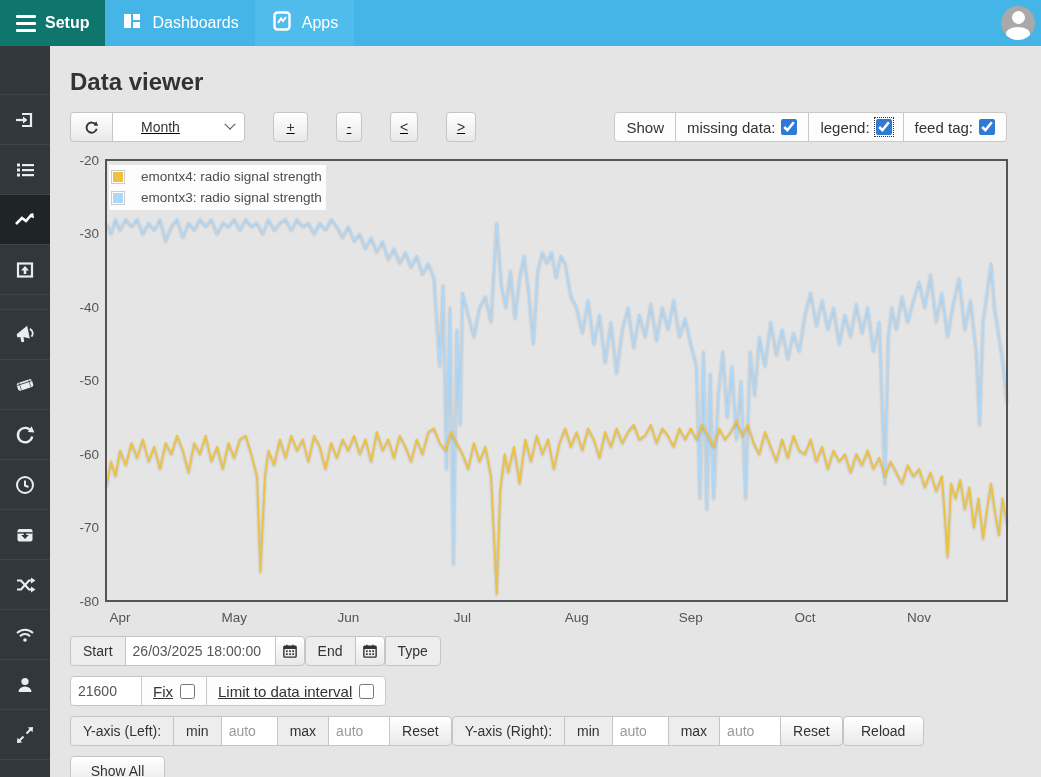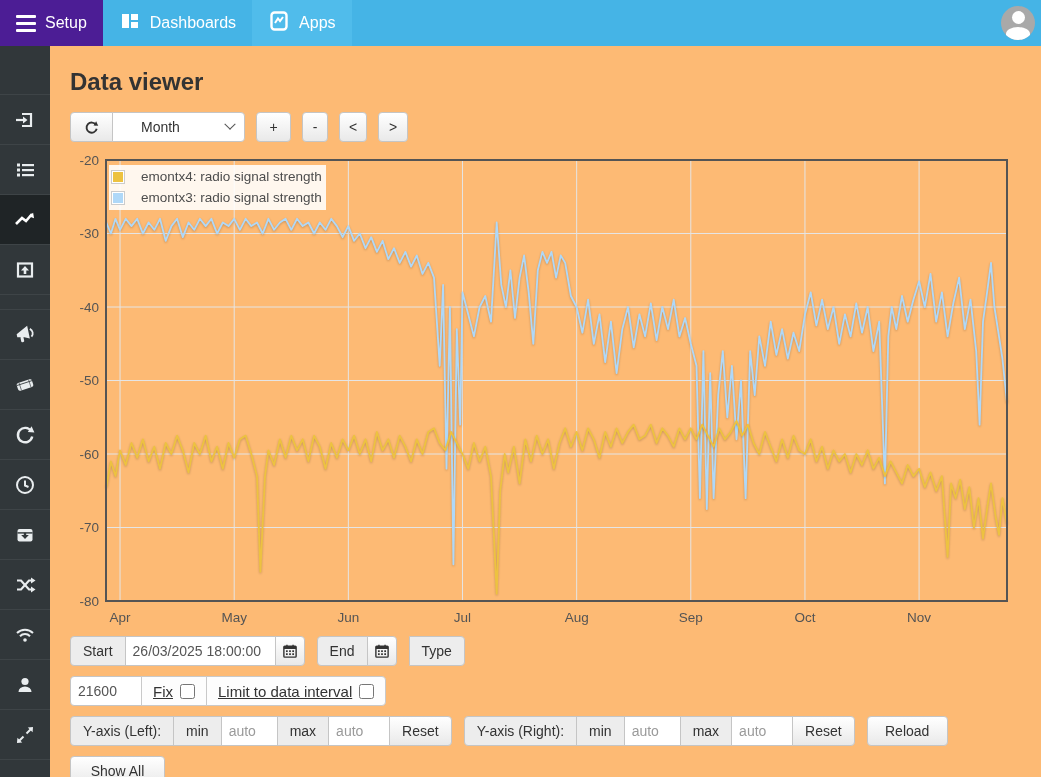--- a/index.html
+++ b/index.html
@@ -4,21 +4,21 @@
 <style>
   * { box-sizing: border-box; margin: 0; padding: 0; }
   html,body { width:1041px; height:777px; overflow:hidden; background:#fff;
     font-family:"Liberation Sans", sans-serif; }
 
   
   .navbar { position:fixed; top:0; left:0; width:1041px; height:46px;
     background:#45b4e6; display:flex; align-items:stretch; z-index:30; }
   .nav-tab { display:flex; align-items:center; gap:9px; padding:0 16px;
     color:#fff; font-size:16px; cursor:pointer; }
-  .nav-tab.active { background:#4c1d95; }
+  .nav-tab.active { background:#0f766e;font-weight:bold; }
   .nav-tab.lighter { background:#50bceb; }
   .nav-spacer { flex:1; }
   .avatar { width:34px; height:34px; border-radius:50%; background:#a9a9a9;
     align-self:center; margin-right:6px; position:relative; overflow:hidden; }
   .avatar .head { position:absolute; width:13px; height:13px; border-radius:50%;
     background:#fff; left:10.5px; top:5px; }
   .avatar .body { position:absolute; width:24px; height:14px; border-radius:50% 50% 0 0;
     background:#fff; left:5px; top:21px; }
   .hamburger { display:flex; flex-direction:column; gap:4px; }
   .hamburger span { width:20px; height:3px; background:#fff; border-radius:1px; }
@@ -28,21 +28,21 @@
     background:#31373a; z-index:20; }
   .side-item { height:50px; border-bottom:1px solid #3e4447; display:flex;
     align-items:center; justify-content:center; cursor:pointer; }
   .side-item.blank { height:49px; cursor:default; }
   .side-item.spacer { height:15px; cursor:default; }
   .side-item.active { background:#1f2426; }
   .side-item svg { display:block; }
 
   
   .content { position:absolute; top:46px; left:50px; width:991px; height:731px;
-    background:#fdba74; padding:20px 0 0 20px; }
+    background:#e5e5e5; padding:20px 0 0 20px; }
   h1.page-title { font-size:24px; font-weight:bold; color:#333; margin:2px 0 16px 0; }
 
   
   .btn { display:inline-flex; align-items:center; justify-content:center;
     height:30px; padding:0 12px; font-size:14px; color:#333;
     background-image:linear-gradient(#ffffff,#e9e9e9); border:1px solid #c5c5c5;
     border-radius:4px; cursor:pointer; }
   .group { display:inline-flex; align-items:stretch; }
   .group > * { border-radius:0; margin-left:-1px; }
   .group > *:first-child { border-radius:4px 0 0 4px; margin-left:0; }
@@ -54,40 +54,40 @@
     padding:0 7px; font-family:"Liberation Sans",sans-serif; background:#fff; }
   .tinput::placeholder { color:#9a9a9a; }
   .selectbox { display:inline-flex; align-items:center; justify-content:space-between;
     height:30px; border:1px solid #c5c5c5; background:#fff; font-size:14px;
     color:#333; padding:0 10px; cursor:pointer; }
   .chev { width:8px; height:8px; border-right:1.5px solid #555;
     border-bottom:1.5px solid #555; transform:rotate(45deg) translate(-2px,-2px);
     margin-left:10px; flex:none; }
 
   .toolbar-row { display:flex; align-items:flex-start; }
-  .toolbar-left { display:flex; gap:11px; }
+  .toolbar-left { display:flex; gap:28px;text-decoration:underline; }
   .toolbar-right { margin-left:auto; margin-right:34px; }
   .seg { display:inline-flex; align-items:center; gap:6px; height:30px;
     padding:0 11px; background:#fdfdfd; border:1px solid #c9c9c9; font-size:15px;
     color:#333; white-space:nowrap; }
   .seg input[type=checkbox] { width:16px; height:16px; accent-color:#2e7bd6; }
   .seg.focused input[type=checkbox] { outline:1px dotted #333; outline-offset:1px; }
 
   
   .chart-wrap { position:relative; margin:14px 0 0 -4px; width:945px; height:470px; }
   .chart-legend { position:absolute; left:43px; top:9px; background:rgba(255,255,255,0.88);
     padding:1px 4px 2px 2px; }
   .legend-row { display:flex; align-items:center; gap:16px; height:21px; }
   .legend-swatch { width:14px; height:14px; border:1px solid #ccc; background:#fff;
     display:flex; align-items:center; justify-content:center; }
   .legend-swatch i { display:block; width:10px; height:10px; }
   .legend-label { font-size:13.5px; color:#4d4d4d; white-space:nowrap; }
 
   
-  .ctl-row { display:flex; align-items:flex-start; gap:12px; margin-top:10px; }
+  .ctl-row { display:flex; align-items:flex-start; margin-top:10px; }
   .cal-btn { width:30px; padding:0; }
   .mini-label { display:inline-flex; align-items:center; gap:7px;text-decoration:underline; }
   .mini-label input[type=checkbox] { width:15px; height:15px; accent-color:#2e7bd6; }
 </style>
 </head>
 <body>
 
 <div class="navbar">
   <div class="nav-tab active">
     <span class="hamburger">
@@ -265,20 +265,35 @@
         </button>
         <div class="selectbox" style="width:133px;padding-left:28px;">
           <span>Month</span>
           <span class="chev"></span>
         </div>
       </div>
       <button class="btn" style="width:35px;">+</button>
       <button class="btn" style="width:26px;">-</button>
       <button class="btn" style="width:28px;">&lt;</button>
       <button class="btn" style="width:30px;">&gt;</button>
+    </div>
+    <div class="toolbar-right group">
+      <span class="seg" style="border-radius:4px 0 0 4px;">Show</span>
+      <label class="seg">
+        <span>missing data:</span>
+        <input type="checkbox" checked="" style="">
+      </label>
+      <label class="seg focused">
+        <span>legend:</span>
+        <input type="checkbox" checked="" style="">
+      </label>
+      <label class="seg" style="border-radius:0 4px 4px 0;">
+        <span>feed tag:</span>
+        <input type="checkbox" checked="" style="">
+      </label>
     </div>
   </div>
 
   <div class="chart-wrap">
     <svg id="chart-svg" width="945" height="470">
         <line x1="54.04066894716838" y1="4" x2="54.04066894716838" y2="445" stroke="#e5e5e5" stroke-width="1"></line>
         <line x1="168.19244900544788" y1="4" x2="168.19244900544788" y2="445" stroke="#e5e5e5" stroke-width="1"></line>
         <line x1="282.34422906372737" y1="4" x2="282.34422906372737" y2="445" stroke="#e5e5e5" stroke-width="1"></line>
         <line x1="396.49600912200685" y1="4" x2="396.49600912200685" y2="445" stroke="#e5e5e5" stroke-width="1"></line>
         <line x1="510.64778918028634" y1="4" x2="510.64778918028634" y2="445" stroke="#e5e5e5" stroke-width="1"></line>

